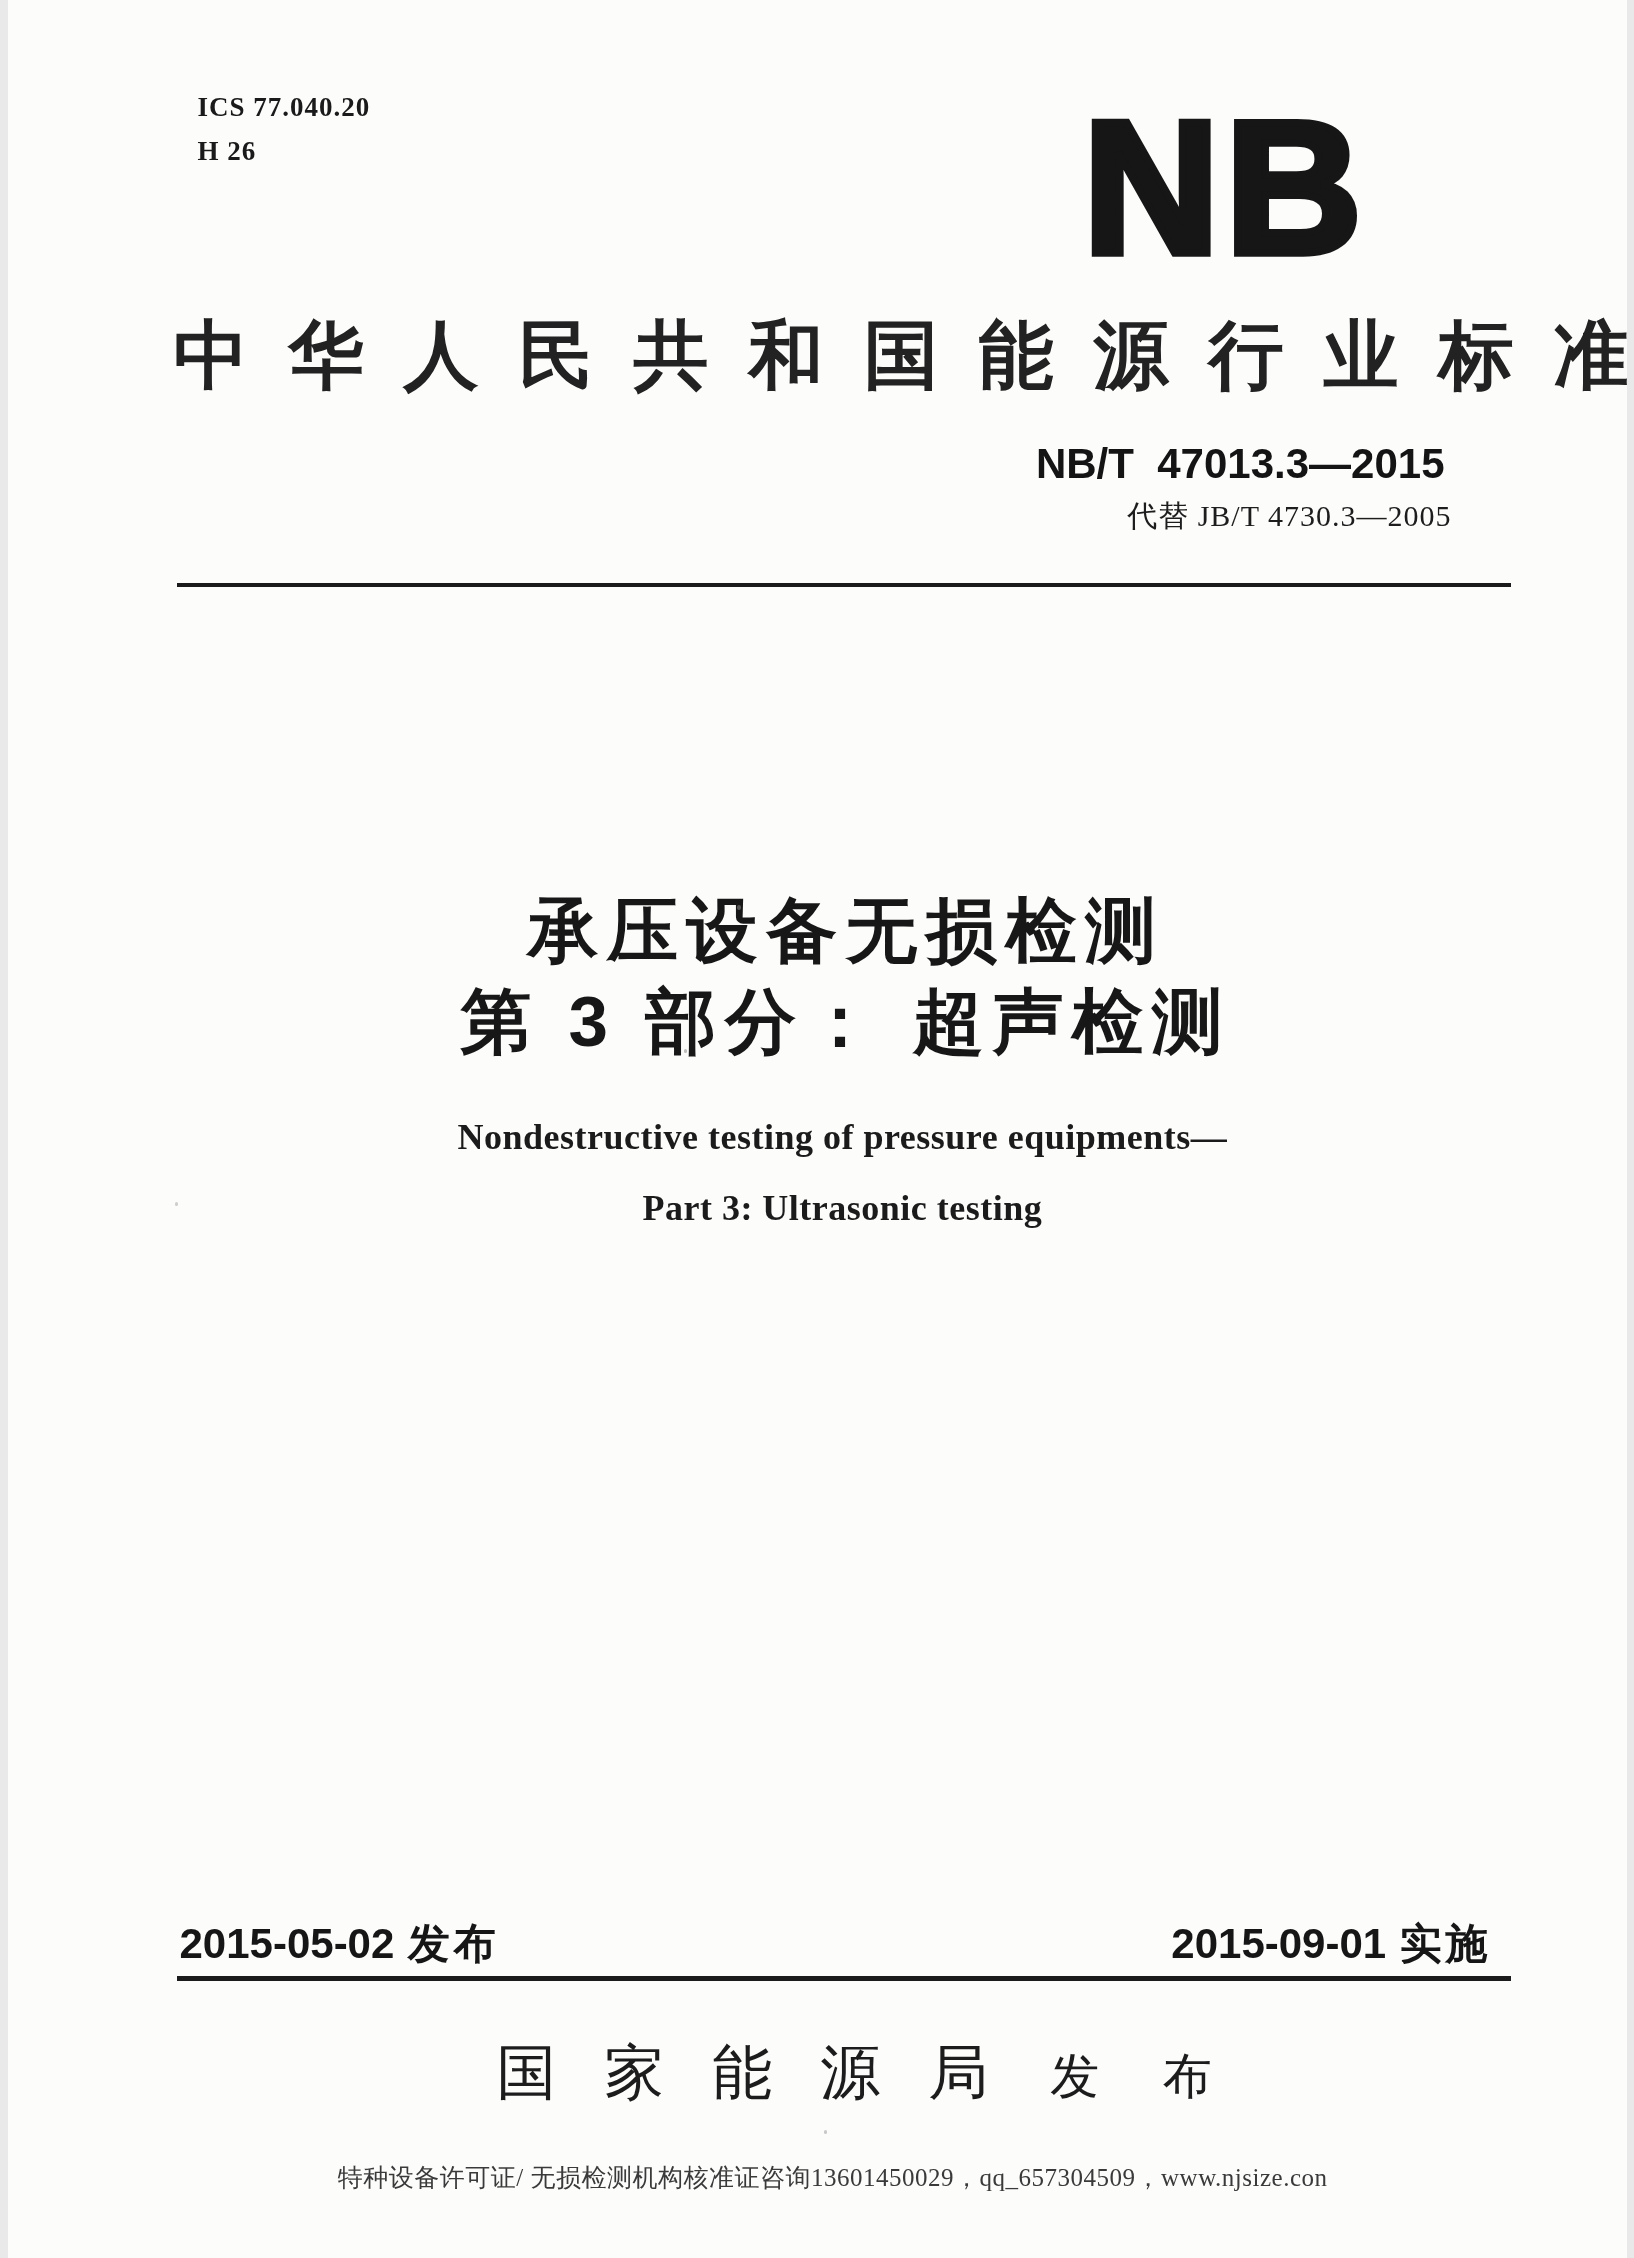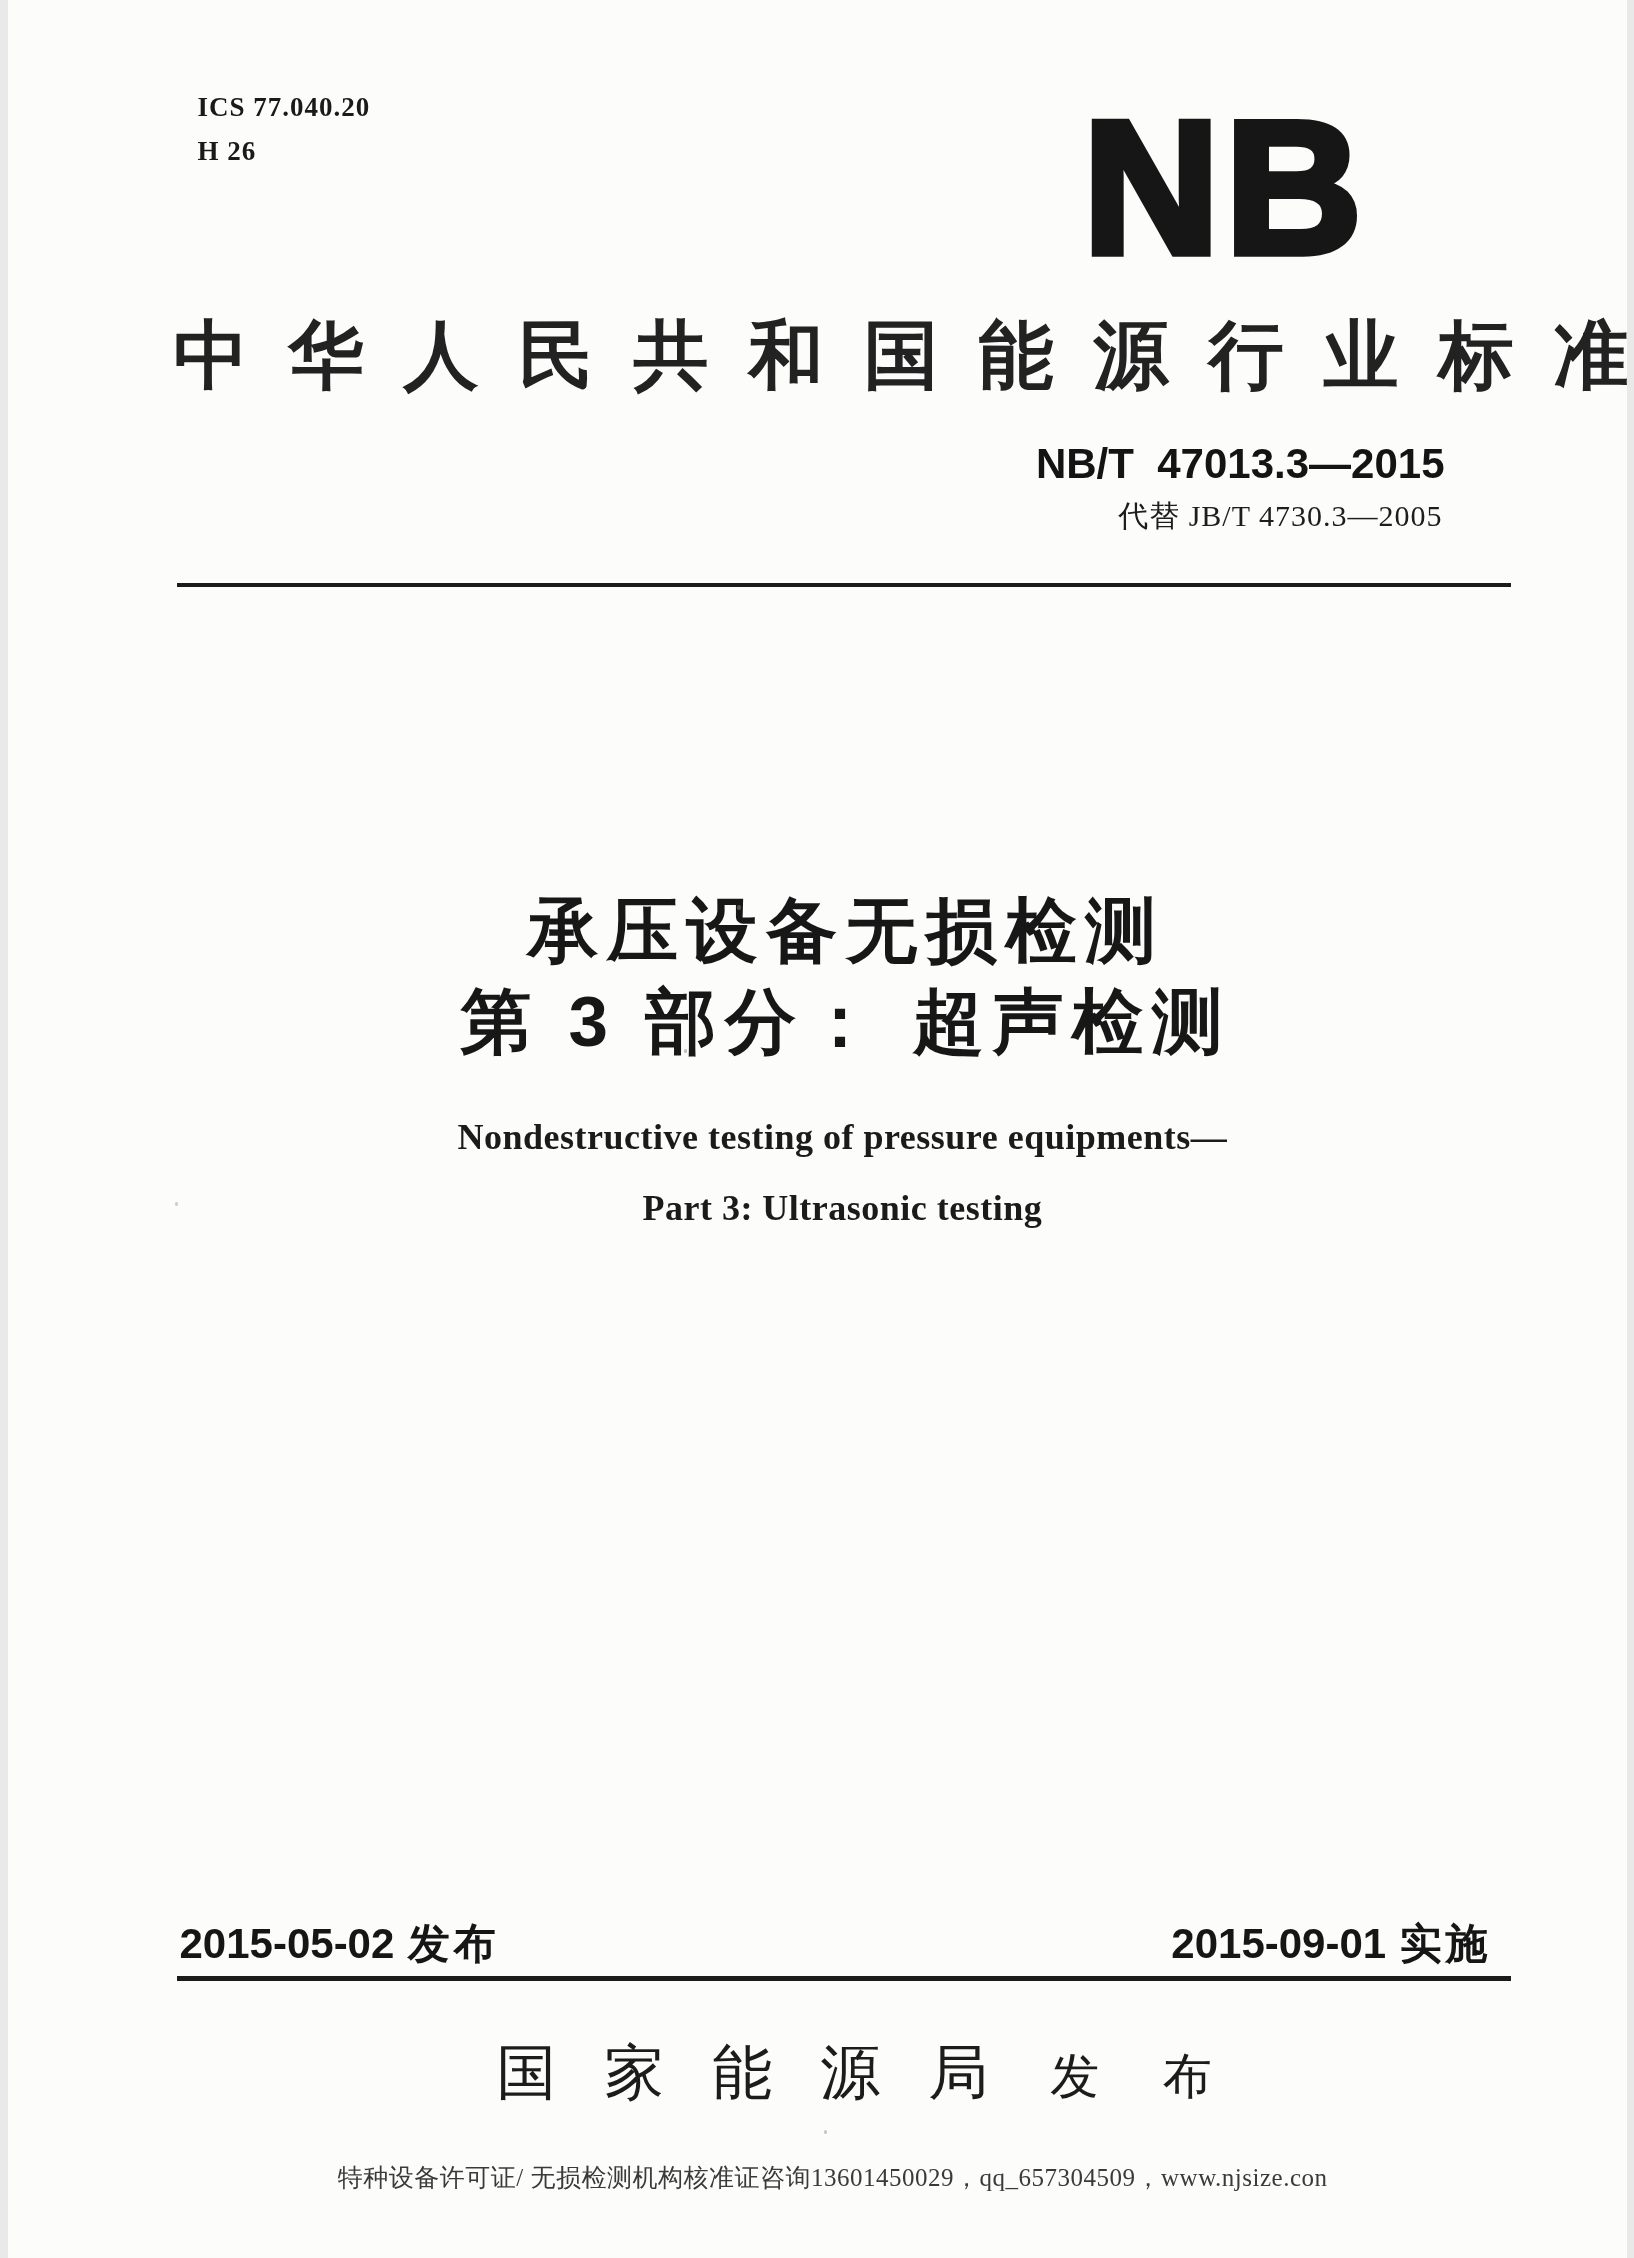--- a/index.html
+++ b/index.html
@@ -54,21 +54,21 @@
   .std-number {
     right: 182px; top: 440px;
     font-family: "Liberation Sans", sans-serif;
     font-weight: bold;
     font-size: 42px;
     white-space: pre;
     letter-spacing: 0px;
     color: #141414;
   }
   .replaces-note {
-    right: 184px; top: 496px;
+    right: 175px; top: 496px;
     font-family: "Liberation Serif", serif;
     font-size: 30px;
     letter-spacing: 1px;
     color: #1d1d1d;
   }
 
   .rule { position: absolute; left: 169px; width: 1334px; background: #1b1b1b; }
   .rule-top { top: 583px; height: 3.9px; }
   .rule-bottom { top: 1976px; height: 4.8px; }
 

